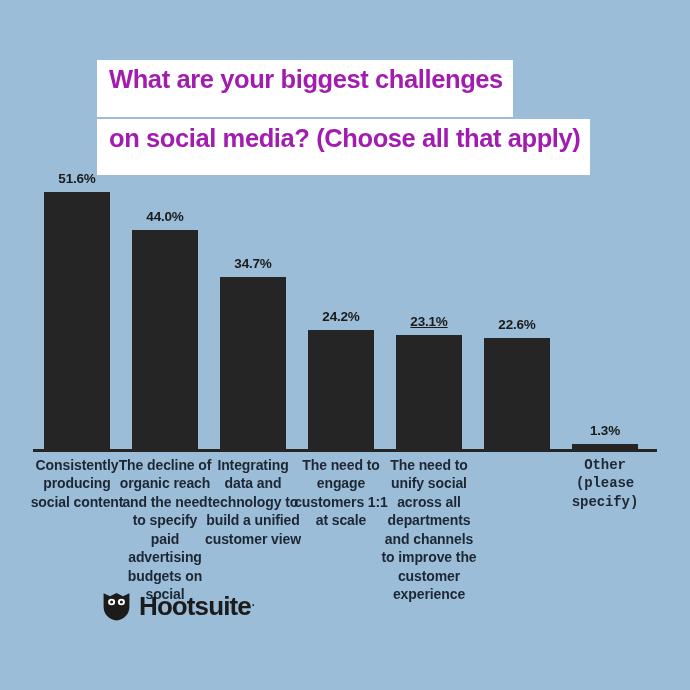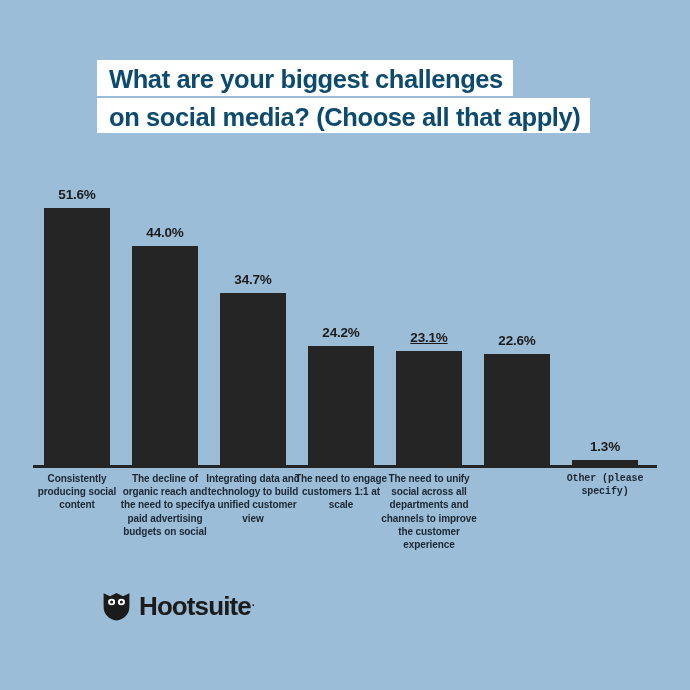--- a/index.html
+++ b/index.html
@@ -18,37 +18,37 @@
   
   #title-block {
     position: absolute;
     left: 97px;
     top: 60px;
     width: 520px;
   }
   .title-line {
     display: table;
     background: #ffffff;
-    color: #0c4a6e;
+    color: #a21caf;
     font-size: 25.5px;
     font-weight: bold;
     letter-spacing: -0.4px;
     line-height: 1.0;
-    padding: 7px 10px 3px 12px;
+    padding: 7px 10px 24px 12px;
     white-space: nowrap;
   }
   .title-line + .title-line {
     margin-top: 2px;
   }
 
   
   #chart {
     position: absolute;
     left: 0;
-    top: 16px;
+    top: 0;
     width: 690px;
     height: 490px;
   }
   #plot {
     position: absolute;
     left: 33px;
     top: 175px;
     width: 624px;
     height: 276px;
   }
@@ -90,21 +90,21 @@
     left: 33px;
     top: 456px;
     width: 624px;
     height: 110px;
   }
   .cat {
     position: absolute;
     top: 0;
     width: 96px;
     text-align: center;
-    font-size: 10px;
+    font-size: 14px;
     font-weight: bold;
     line-height: 1.32;
     color: #1d2733;
     letter-spacing: -0.1px;
   }
 
   
   #logo {
     position: absolute;
     left: 103px;

